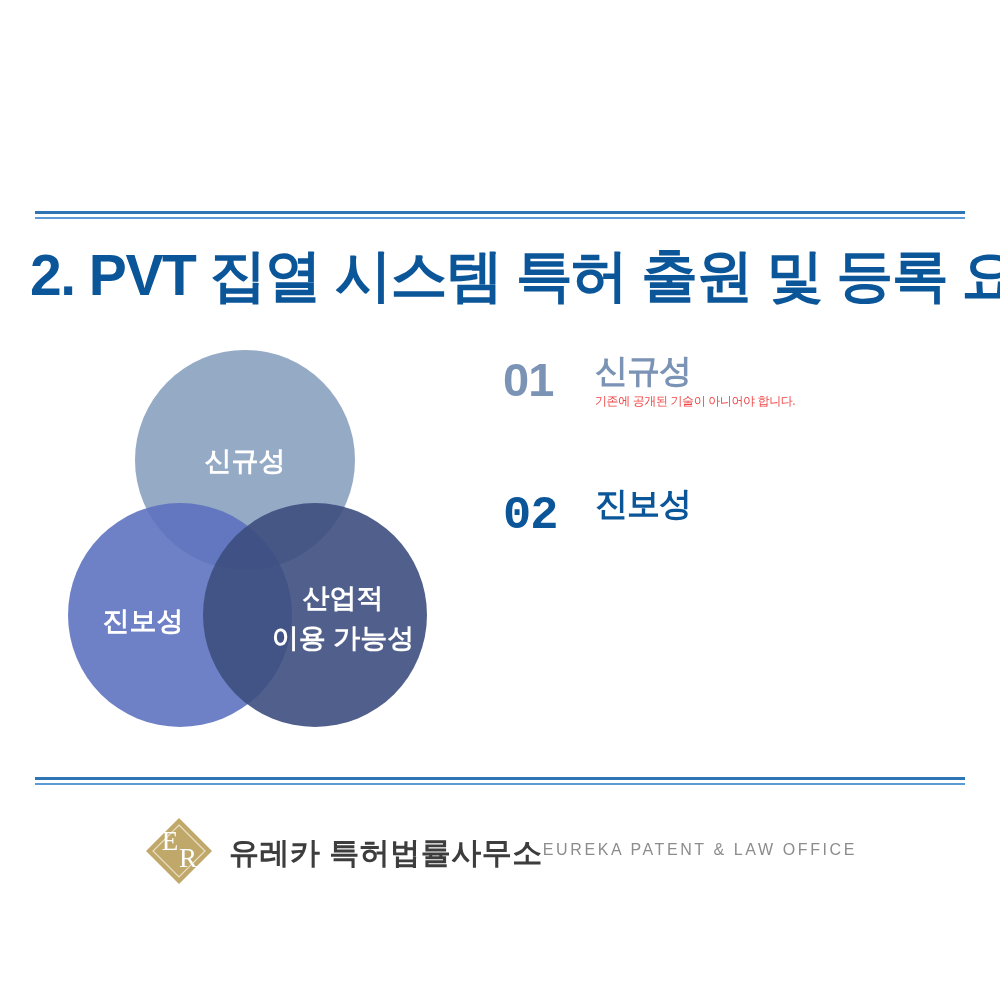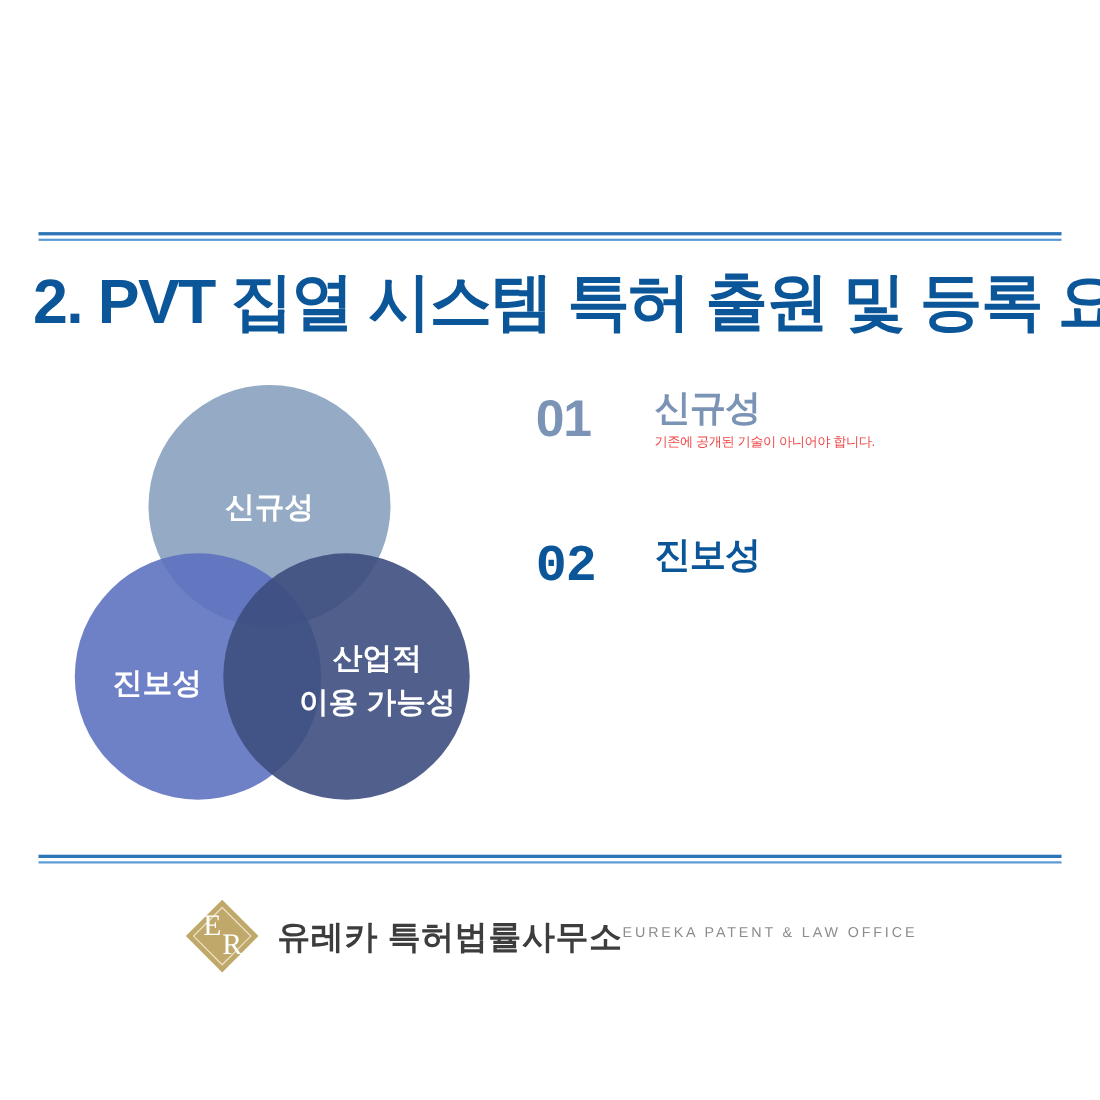--- a/index.html
+++ b/index.html
@@ -78,21 +78,21 @@
     left: 487px;
     top: 352px;
     width: 480px;
   }
   .item {
     position: relative;
     height: 136px;
   }
   .item-num {
     position: absolute;
-    left: 0;
+    left: 16px;
     top: 4px;
     font-size: 47px;
     font-weight: 700;
     letter-spacing: -1px;
     line-height: 1;
   }
   .item-body {
     position: absolute;
     left: 108px;
     top: 0;
@@ -142,21 +142,21 @@
     padding-top: 2px;
   }
   .logo-kr {
     font-size: 30px;
     font-weight: 600;
     color: #3d3d3d;
     letter-spacing: 0.5px;
     line-height: 1.1;
   }
   .logo-en {
-    font-size: 13px;
+    font-size: 16px;
     color: #8c8c8c;
     letter-spacing: 2.6px;
     line-height: 1.3;
     margin-top: 4px;
   }
 </style>
 </head>
 <body>
 
 <div class="slide">

